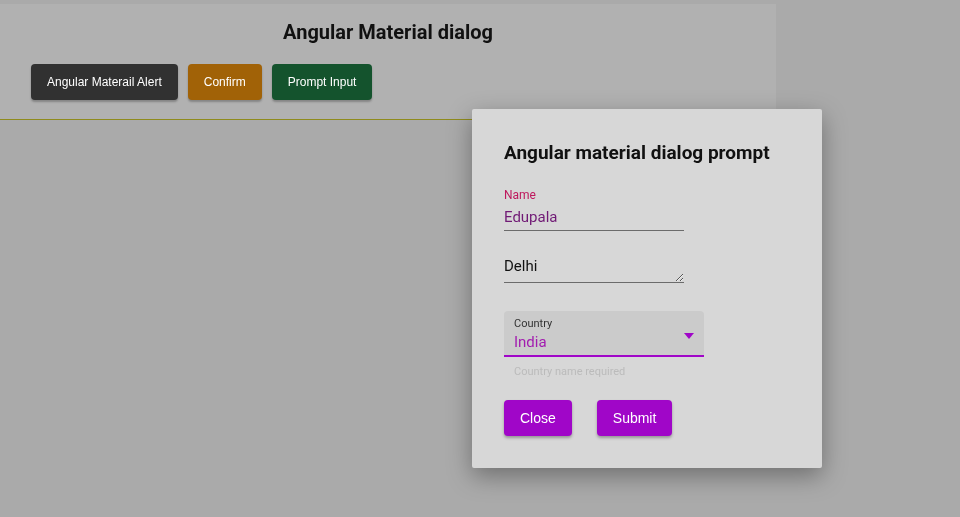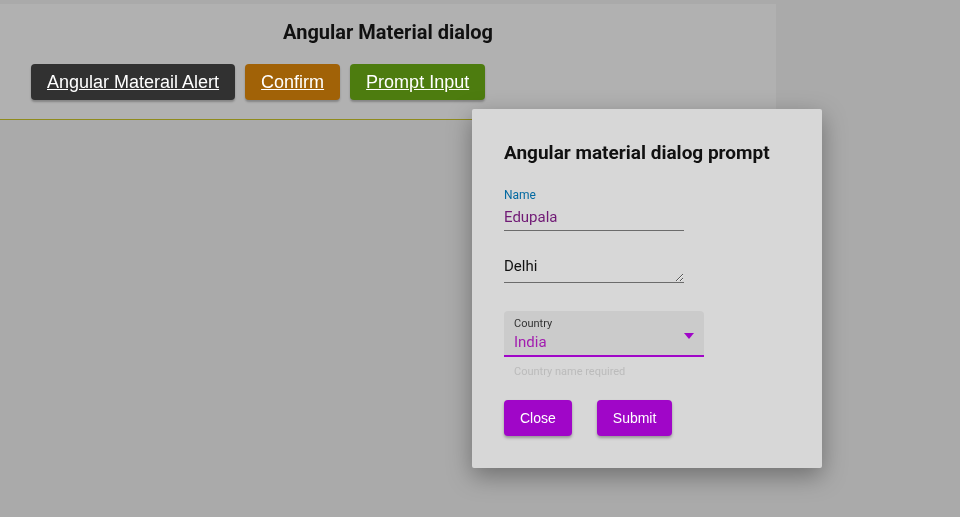--- a/index.html
+++ b/index.html
@@ -28,33 +28,32 @@
     display: flex;
     gap: 10px;
     align-items: center;
   }
 
   .mat-btn {
     border: none;
     border-radius: 4px;
     height: 36px;
     padding: 0 16px;
-    font-size: 18px;
+    font-size: 12px;
     font-weight: 500;
     color: #fff;
     cursor: pointer;
     box-shadow: 0 2px 2px rgba(0,0,0,0.25);
     display: inline-flex;
     align-items: center;
     justify-content: center;
-    text-decoration: underline;
   }
   .btn-dark { background: #313131; }
   .btn-purple { background: #a16207; }
-  .btn-teal { background: #4d7c0f; }
+  .btn-teal { background: #14532d; }
 
   .dialog {
     position: absolute;
     left: 472px; top: 109px;
     width: 350px;
     background: #d7d7d7;
     border-radius: 2px;
     box-shadow: 0 8px 24px rgba(0,0,0,0.35);
     padding: 32px;
   }
@@ -66,21 +65,21 @@
     margin-bottom: 24px;
   }
 
   .field {
     margin-bottom: 24px;
     position: relative;
   }
   .field-label {
     display: block;
     font-size: 12px;
-    color: #0369a1;
+    color: #be185d;
     margin-bottom: 4px;
   }
   .field-input {
     width: 180px;
     border: none;
     border-bottom: 1px solid rgba(0,0,0,0.5);
     background: transparent;
     font-size: 15px;
     padding: 2px 0 4px 0;
     outline: none;

